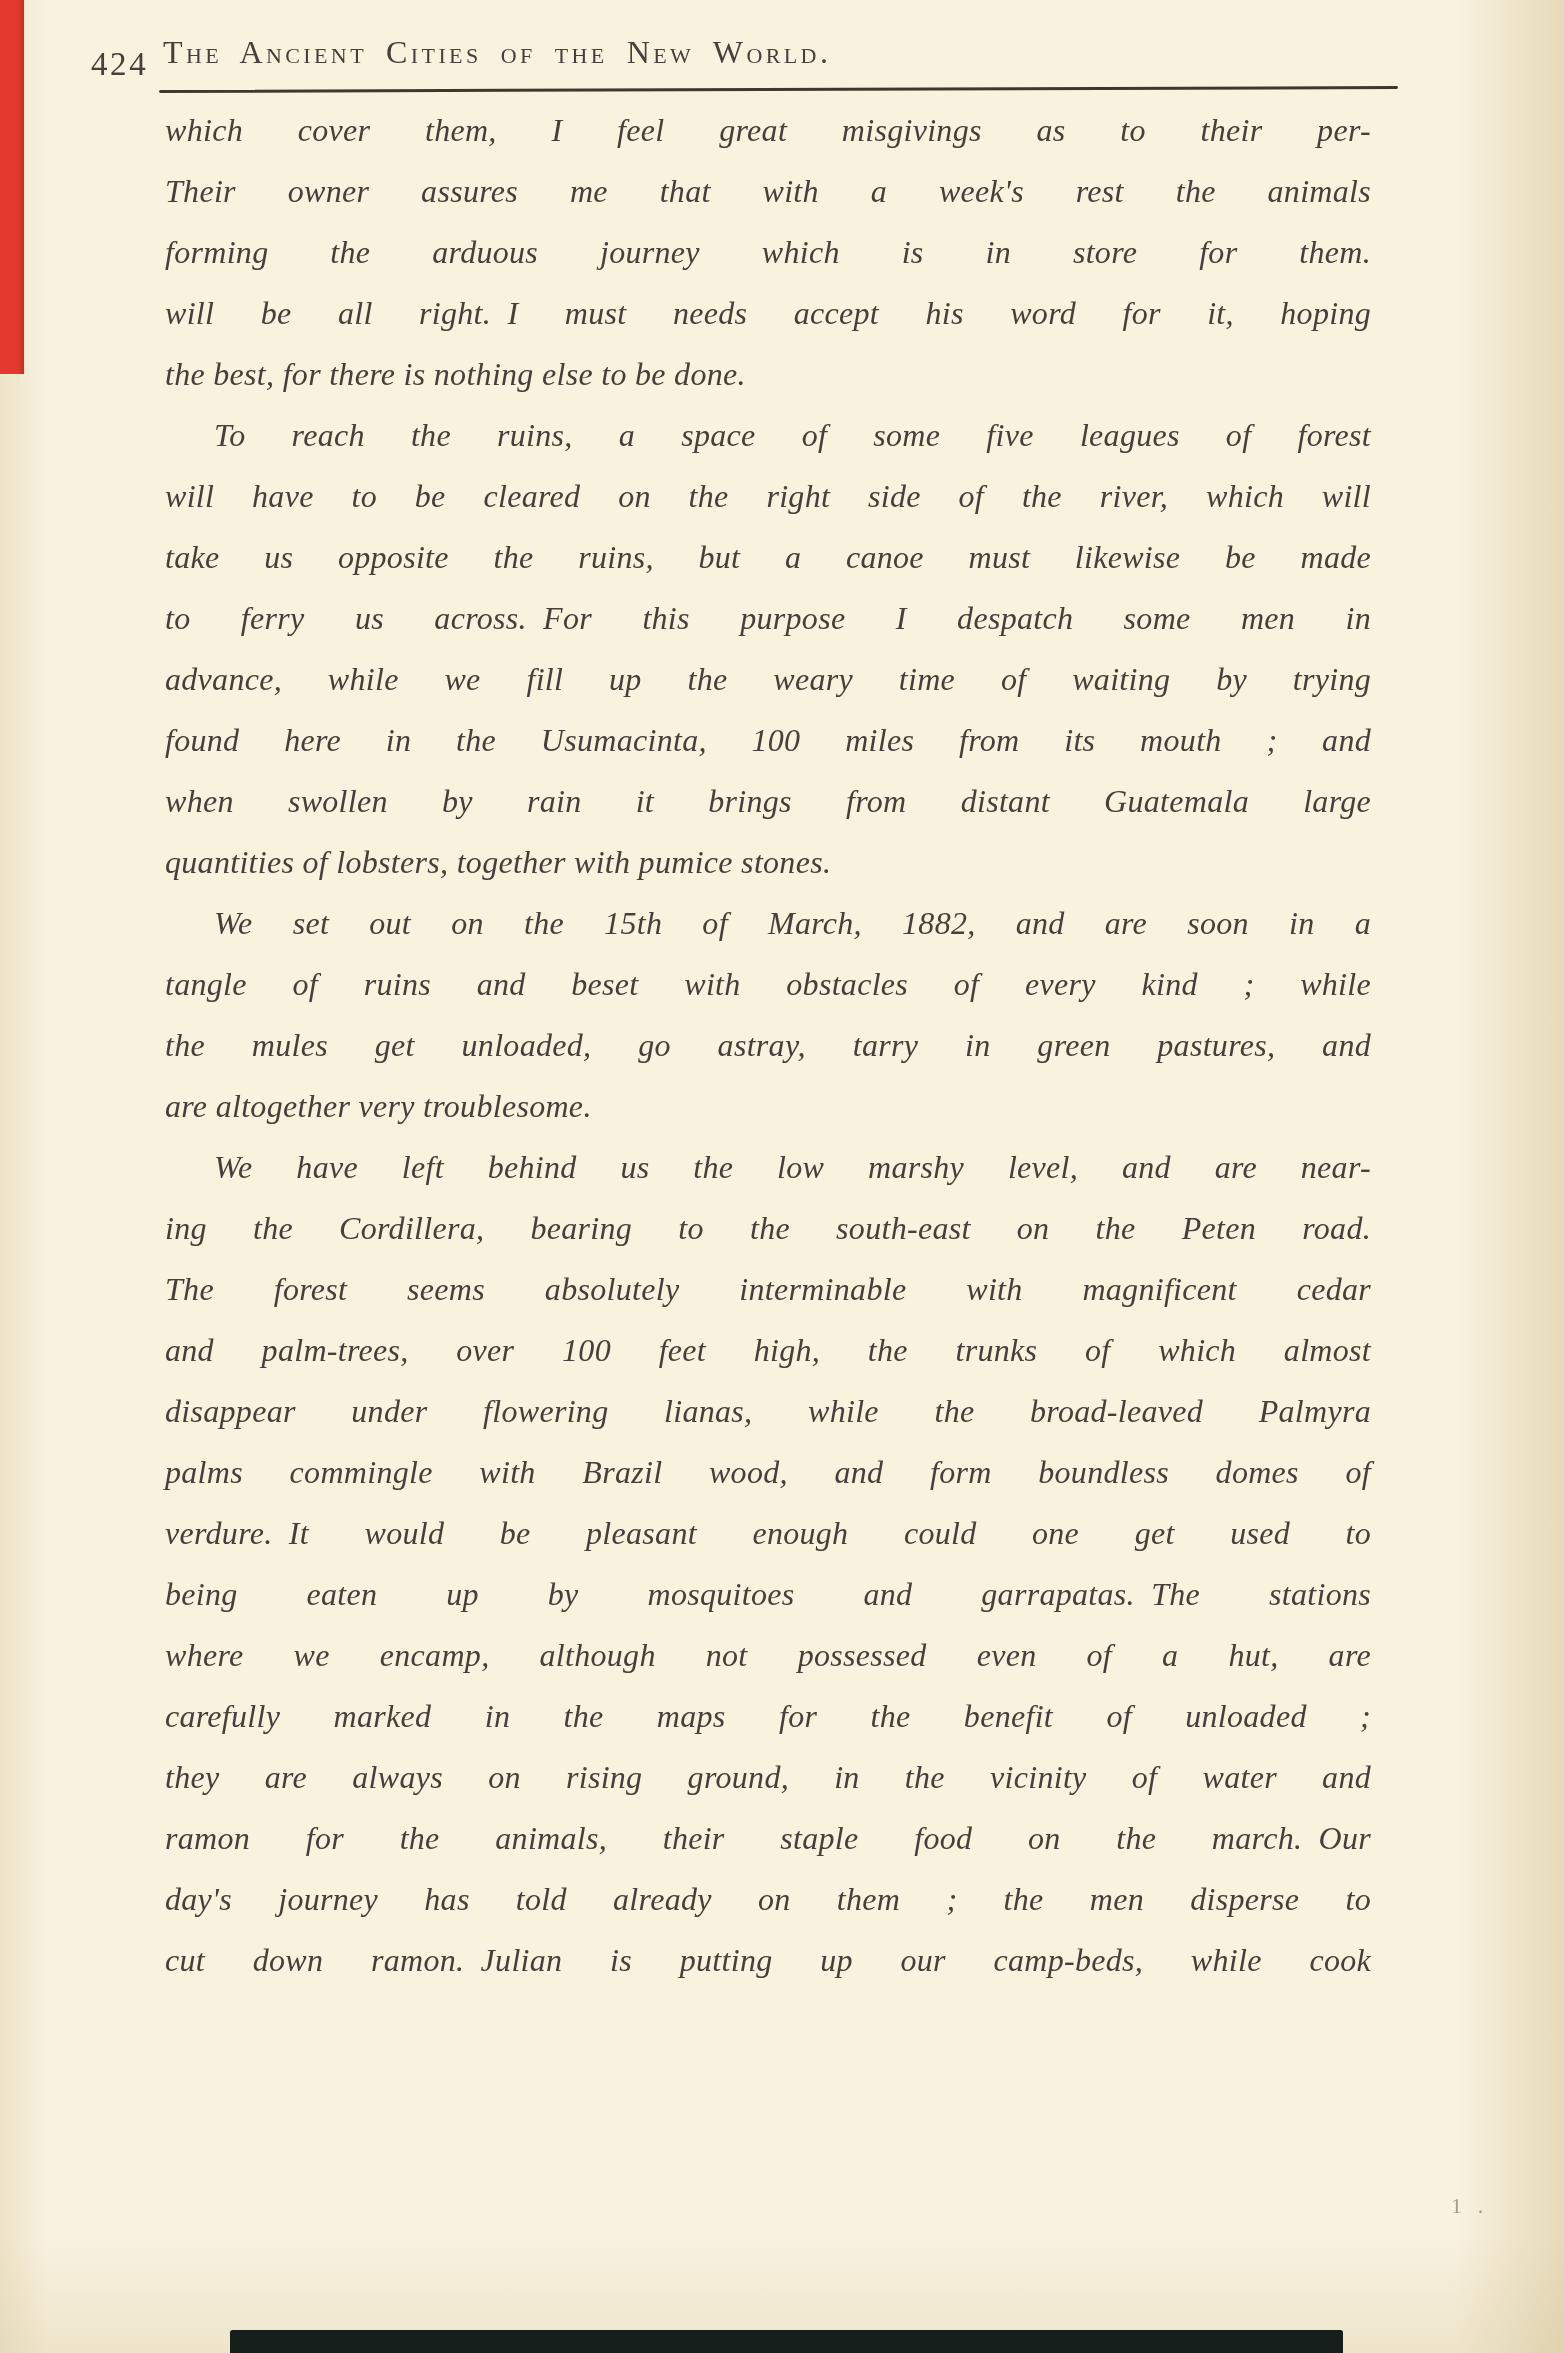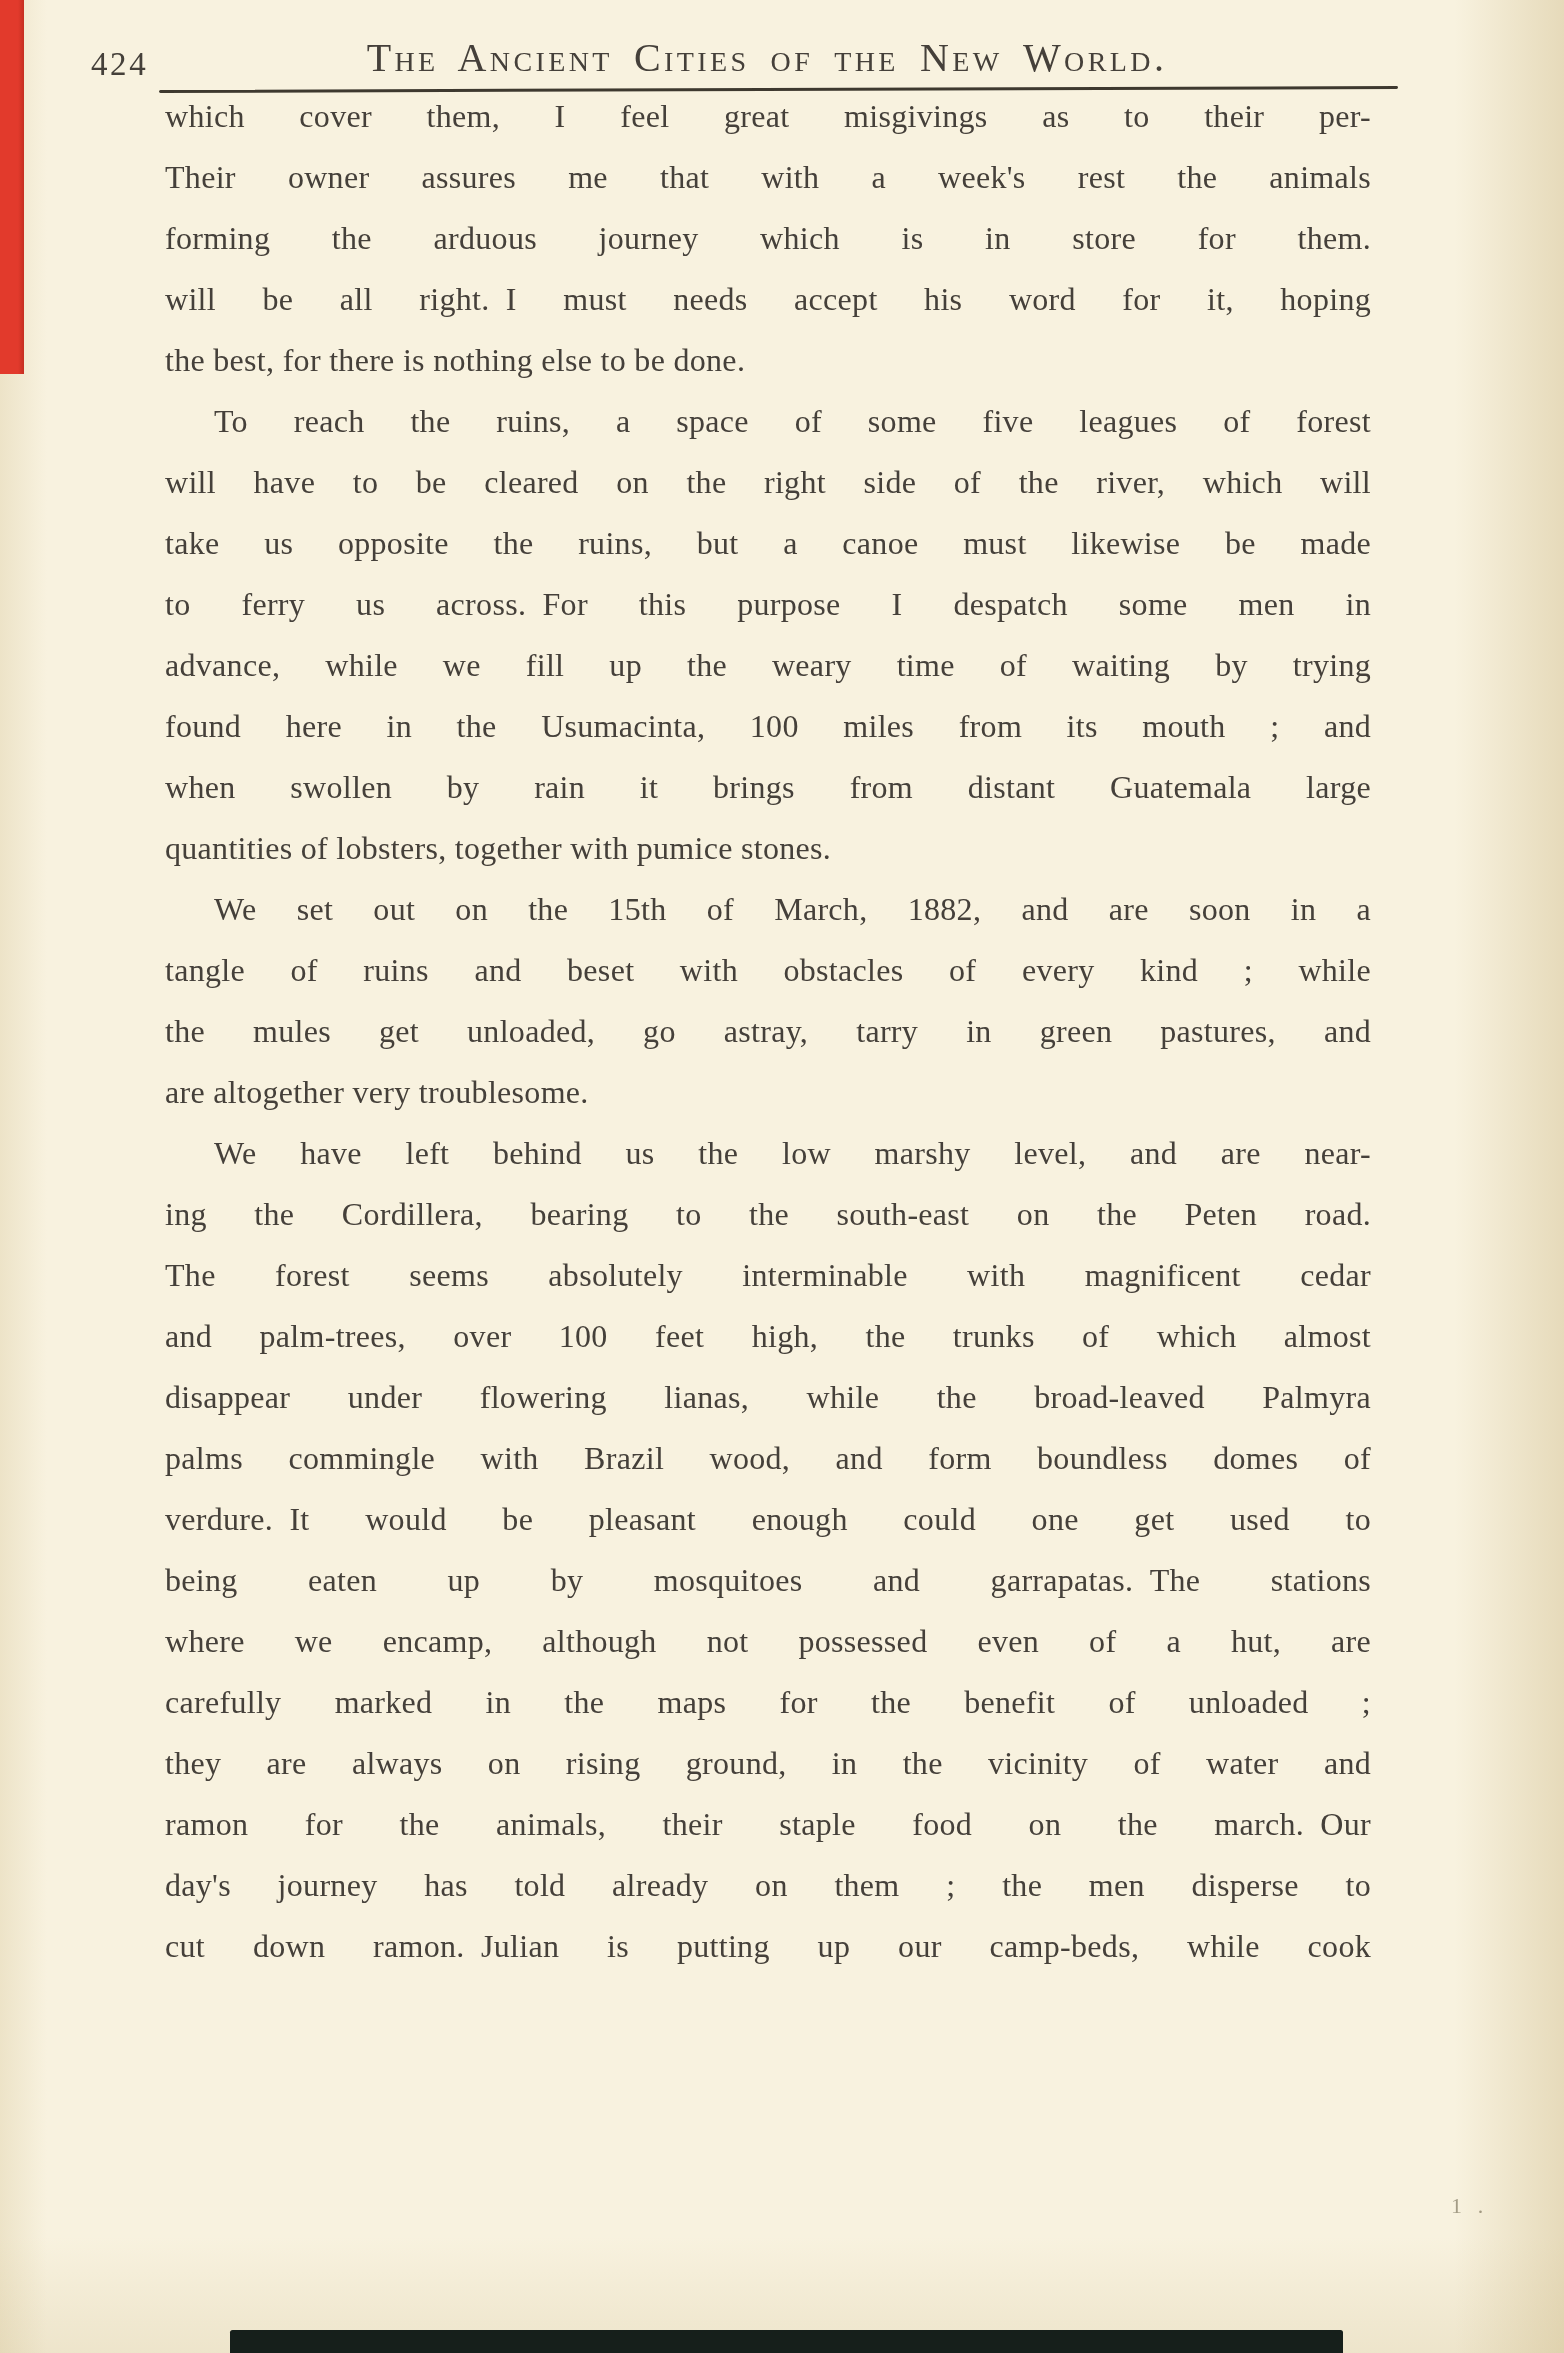--- a/index.html
+++ b/index.html
@@ -29,44 +29,45 @@
     left: 91px; top: 39px;
     font-size: 33px;
     letter-spacing: 2.6px;
     color: var(--ink, #46413a);
     margin-top: 7px;
   }
   .title {
     position: absolute;
     left: 163px; top: 34px;
     width: 1208px;
-    text-align: center;
+    text-align: left;
     font-variant: small-caps;
-    font-size: 40px;
+    font-size: 32px;
     letter-spacing: 3.4px;
     word-spacing: 7.7px;
     color: var(--ink, #46413a);
   }
   .rule {
     position: absolute;
     left: 159px; top: 88px;
     width: 1239px; height: 2.6px;
     background: #3e392f;
     border-radius: 1.7px;
     transform: rotate(-0.18deg);
   }
 
   .body-text {
     position: absolute;
-    left: 165px; top: 86px;
+    left: 165px; top: 100px;
     width: 1206px;
     font-size: 32px;
     line-height: 61px;
     letter-spacing: 0.3px;
     color: var(--ink, #46413a);
+    font-style: italic;
   }
   .line {
     text-align: justify;
     text-align-last: justify;
     white-space: normal;
   }
   .line.endline { text-align-last: left; }
   .line.indent { text-indent: 49px; }
 
   .stray {

